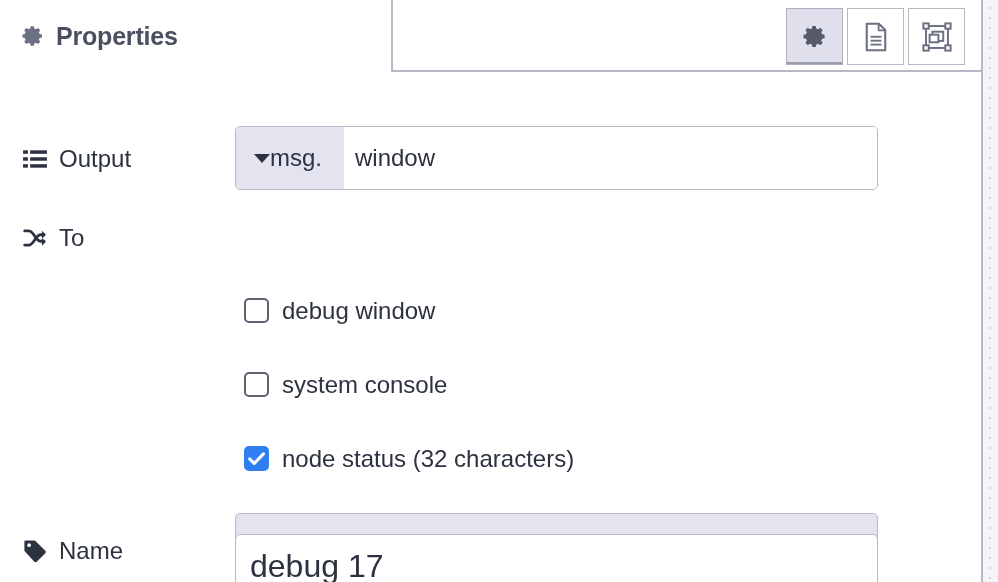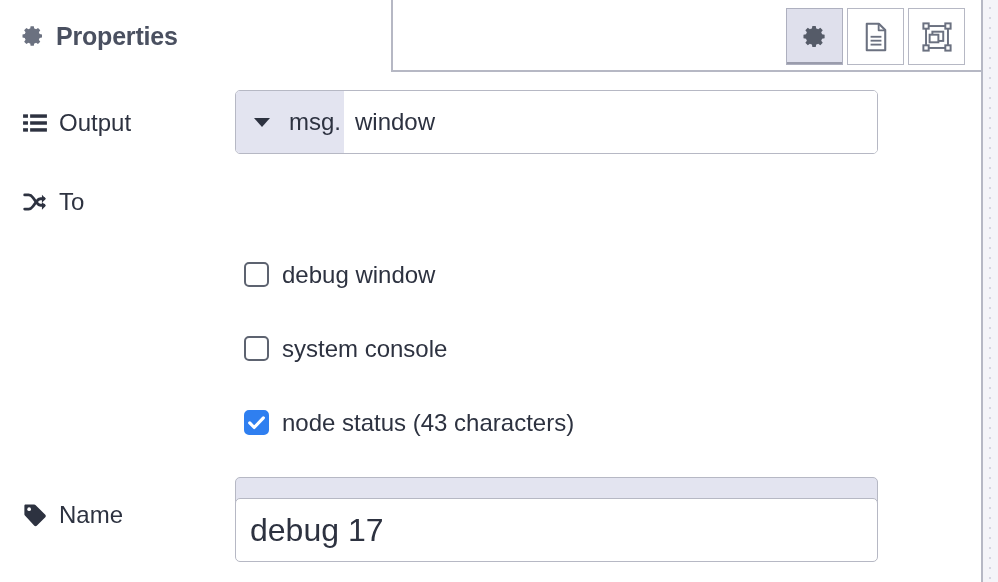--- a/index.html
+++ b/index.html
@@ -96,21 +96,21 @@
   .tool-btn svg { display: block; }
 
   
   .form {
     position: absolute;
     left: 0; top: 72px;
     width: 981px; height: 510px;
     background: #ffffff;
   }
 
-  .row { position: absolute; left: 0; width: 796px; }
+  .row { position: absolute; left: 0; width: 796px; margin-top: 36px; }
 
   .row-label {
     position: absolute;
     left: 22px;
     display: flex;
     align-items: center;
     gap: 11px;
     color: #2d3240;
     font-size: 24px;
     white-space: nowrap;
@@ -133,21 +133,21 @@
     background: #ffffff;
     display: flex;
     align-items: stretch;
     overflow: hidden;
   }
   .typed-input .ti-select {
     width: 108px;
     background: #e3e4f0;
     display: flex;
     align-items: center;
-    gap: 19px;
+    gap: 0;
     padding-left: 18px;
     cursor: pointer;
     flex: 0 0 auto;
   }
   .typed-input .ti-select .caret {
     width: 0; height: 0;
     border-left: 8px solid transparent;
     border-right: 8px solid transparent;
     border-top: 9px solid #2d3240;
     flex: 0 0 auto;
@@ -343,21 +343,21 @@
         <span class="cbox off"></span>
         <span class="check-label">debug window</span>
       </div>
 
       <div class="check-row" style="top:226px;">
         <span class="cbox on">
           <svg width="25" height="25" viewBox="0 0 24 24">
             <path d="M5.5 12.4l4.3 4.4 8.8-9.3" fill="none" stroke="#ffffff" stroke-width="3" stroke-linecap="round" stroke-linejoin="round"></path>
           </svg>
         </span>
-        <span class="check-label">node status (43 characters)</span>
+        <span class="check-label">node status (32 characters)</span>
       </div>
 
       <div class="dropdown" style="top:293px;">
         <span class="caret"></span>
         <span class="dd-text">message count</span>
       </div>
     </div>
 
     <div class="row" style="top:426px; height:64px;">
       <div class="row-label" style="top:4px;">

